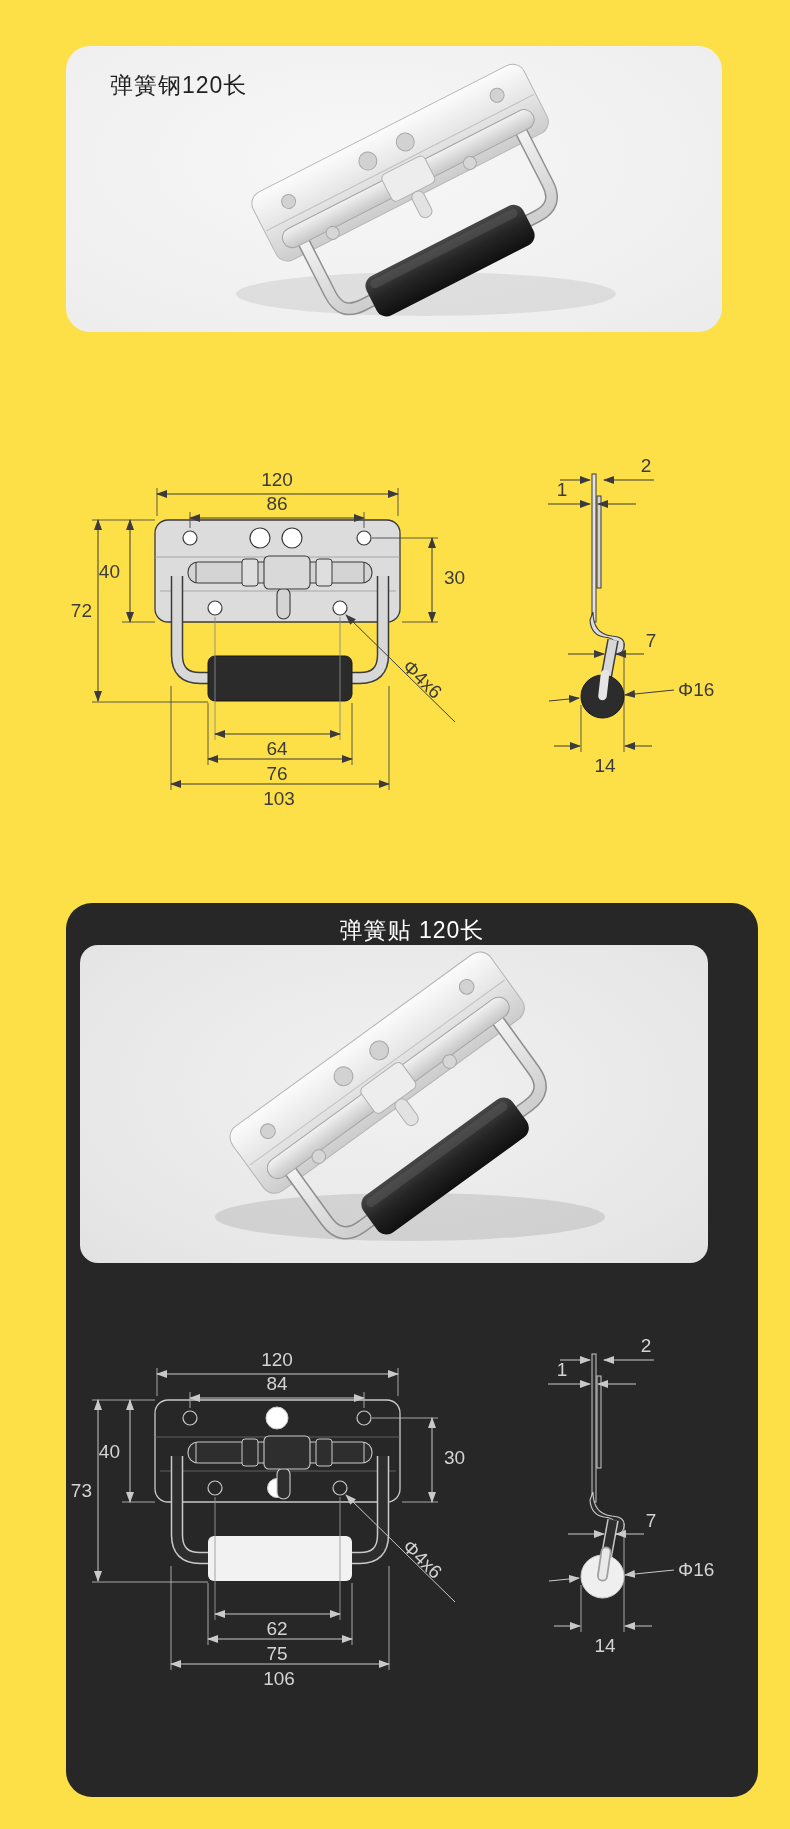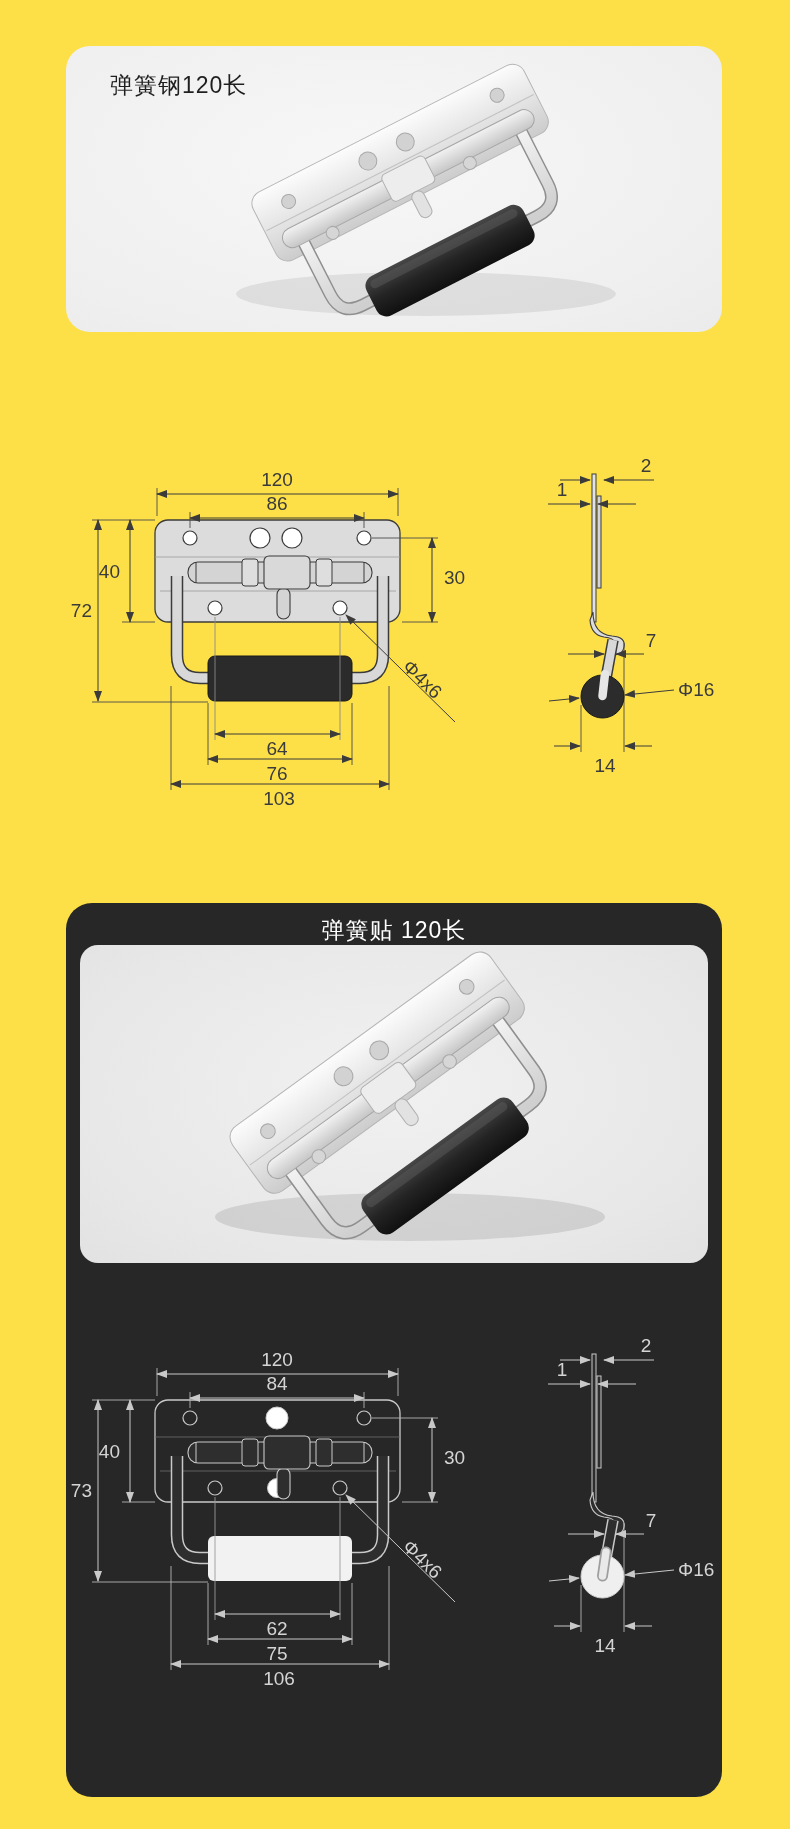--- a/index.html
+++ b/index.html
@@ -5,21 +5,21 @@
   html,body{margin:0;padding:0;background:#ffffff;}
   #page{position:relative;width:790px;height:1829px;background:#fde047;overflow:hidden;
         font-family:"Liberation Sans", sans-serif;}
   .card-light{position:absolute;left:66px;top:46px;width:656px;height:286px;
         background:radial-gradient(ellipse at 45% 40%, #f7f7f7 0%, #efefef 75%, #ebebeb 100%);
         border-radius:24px;overflow:hidden;}
   .card-light .label{position:absolute;left:44px;top:24px;font-size:23px;color:#1f1f1f;letter-spacing:1px;}
   .photo-svg{position:absolute;left:0;top:0;}
   .drawing-svg{position:absolute;}
   .card-dark{position:absolute;left:66px;top:903px;width:656px;height:894px;
-        background:#272727;border-radius:26px;overflow:hidden;}
+        background:#272727;border-radius:26px;overflow:hidden;padding-left:36px;}
   .card-dark .title{position:absolute;left:0;top:12px;width:100%;text-align:center;
         font-size:23px;color:#ffffff;letter-spacing:1px;}
   .photo-card{position:absolute;left:14px;top:42px;width:628px;height:318px;border-radius:18px;
         background:radial-gradient(ellipse at 50% 45%, #f1f1f1 0%, #e7e7e7 75%, #e2e2e2 100%);
         overflow:hidden;}
   
   .dim1{stroke:#3b3b3b;stroke-width:1;fill:none;}
   .ext1{stroke:#4a4a4a;stroke-width:0.9;fill:none;}
   .extg1{stroke:#8a8a8a;stroke-width:0.9;fill:none;}
   .t1{font-size:19px;fill:#3b3b3b;}

